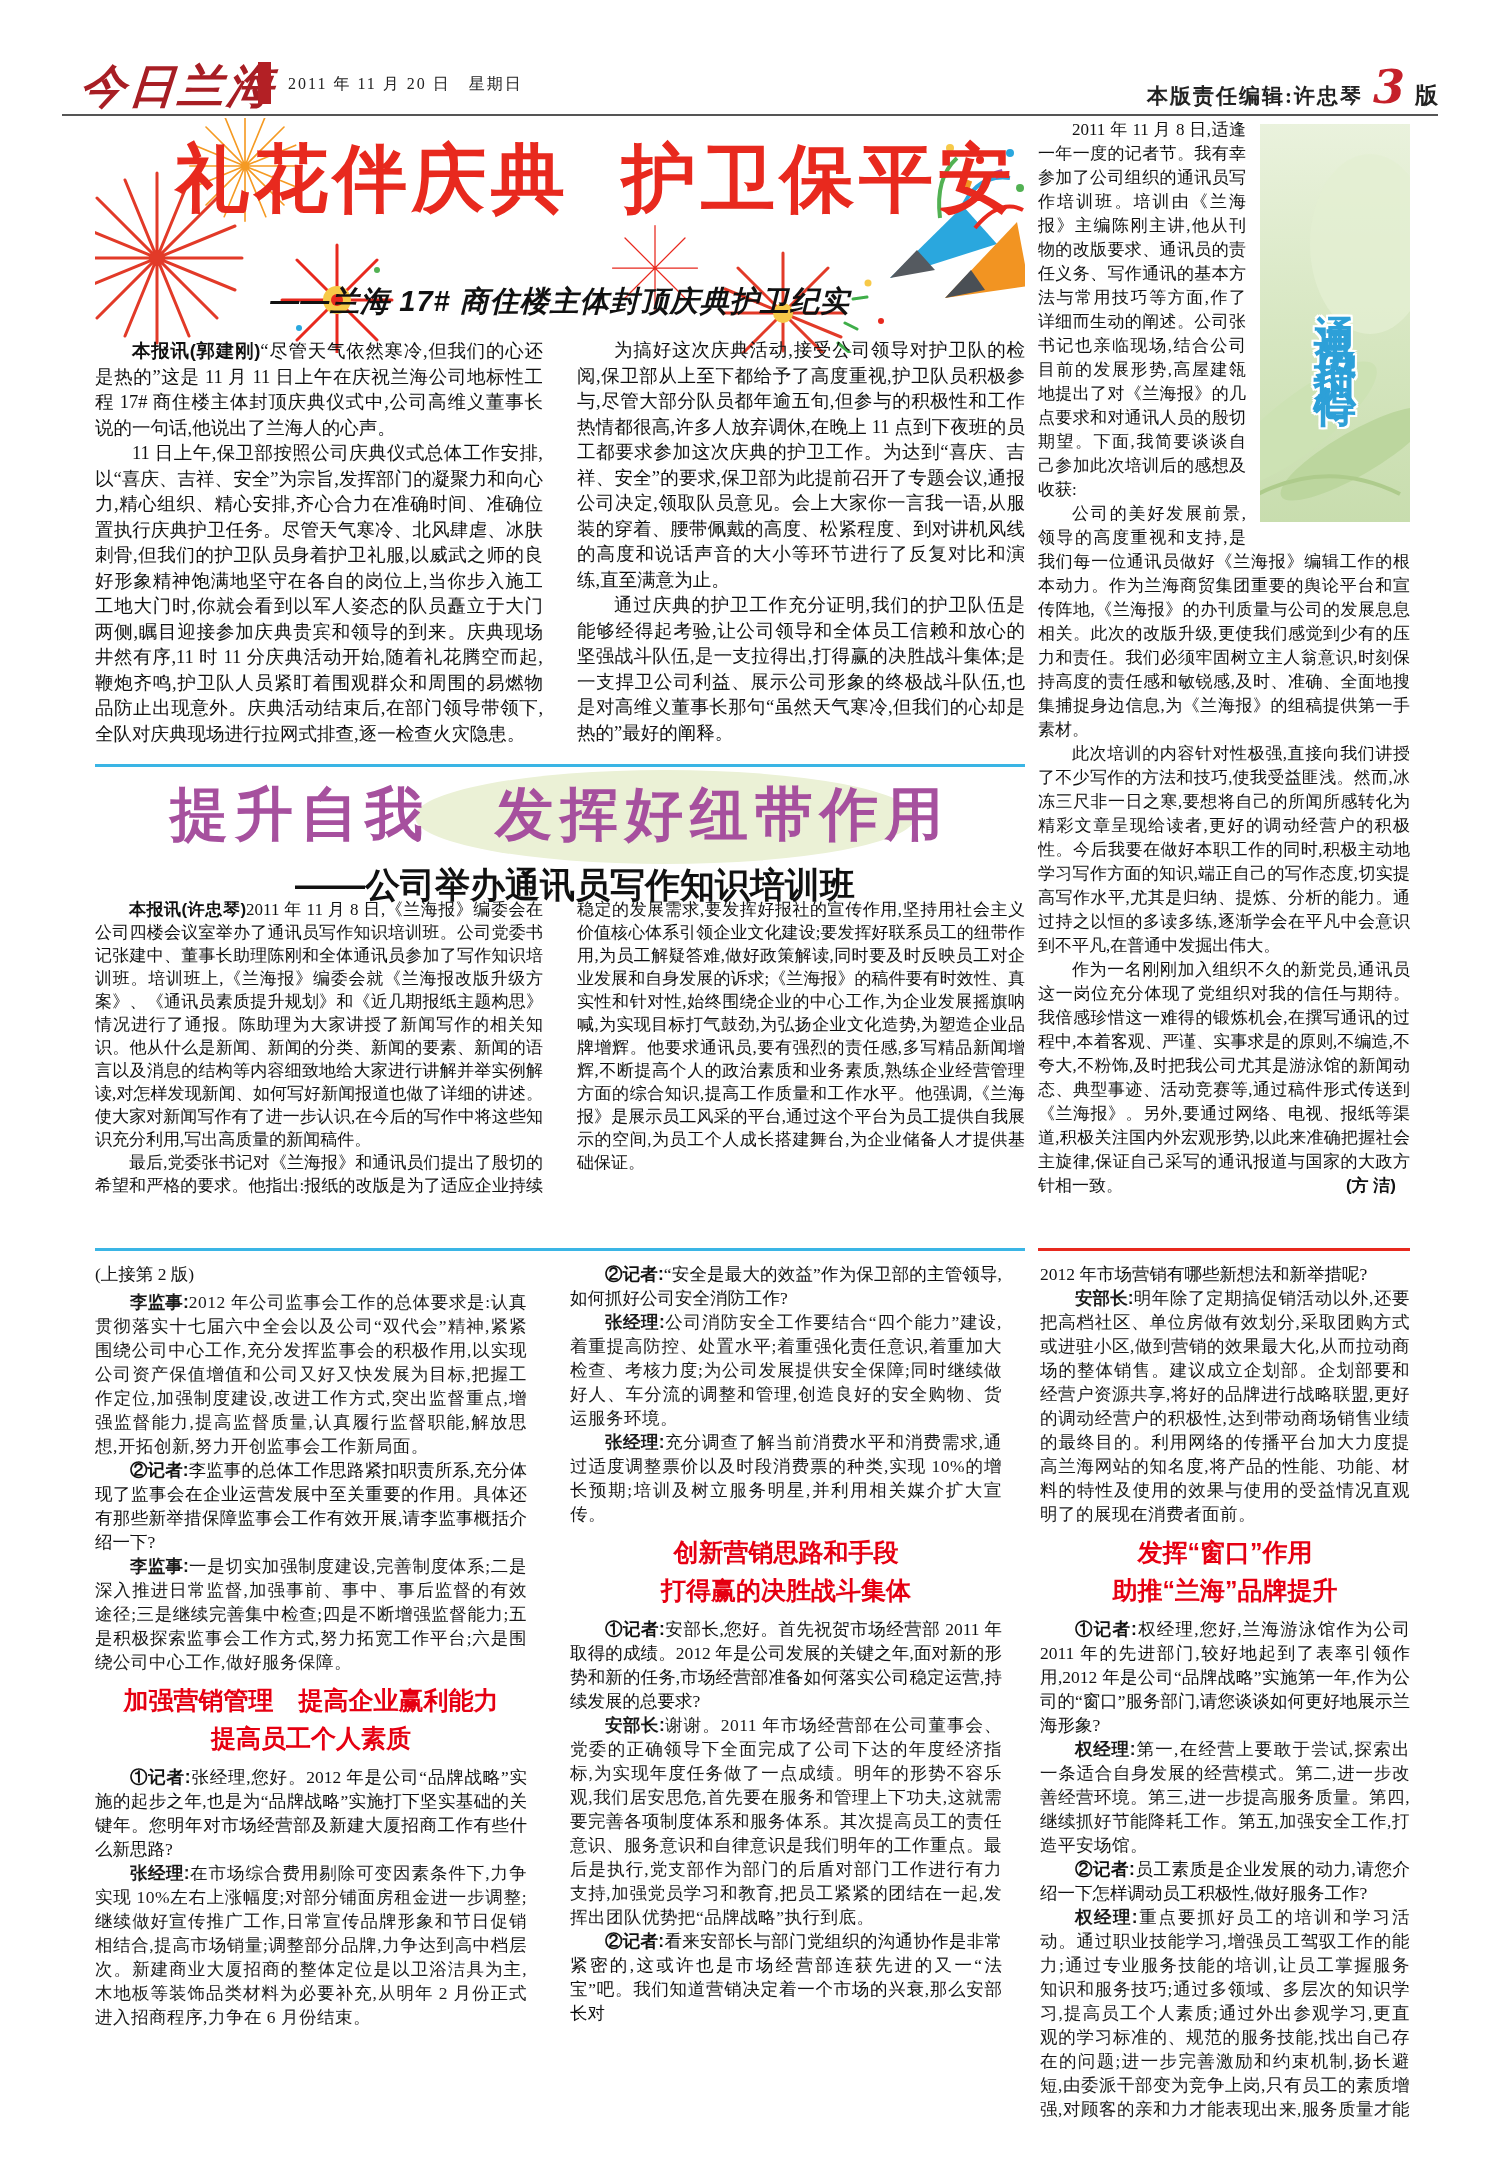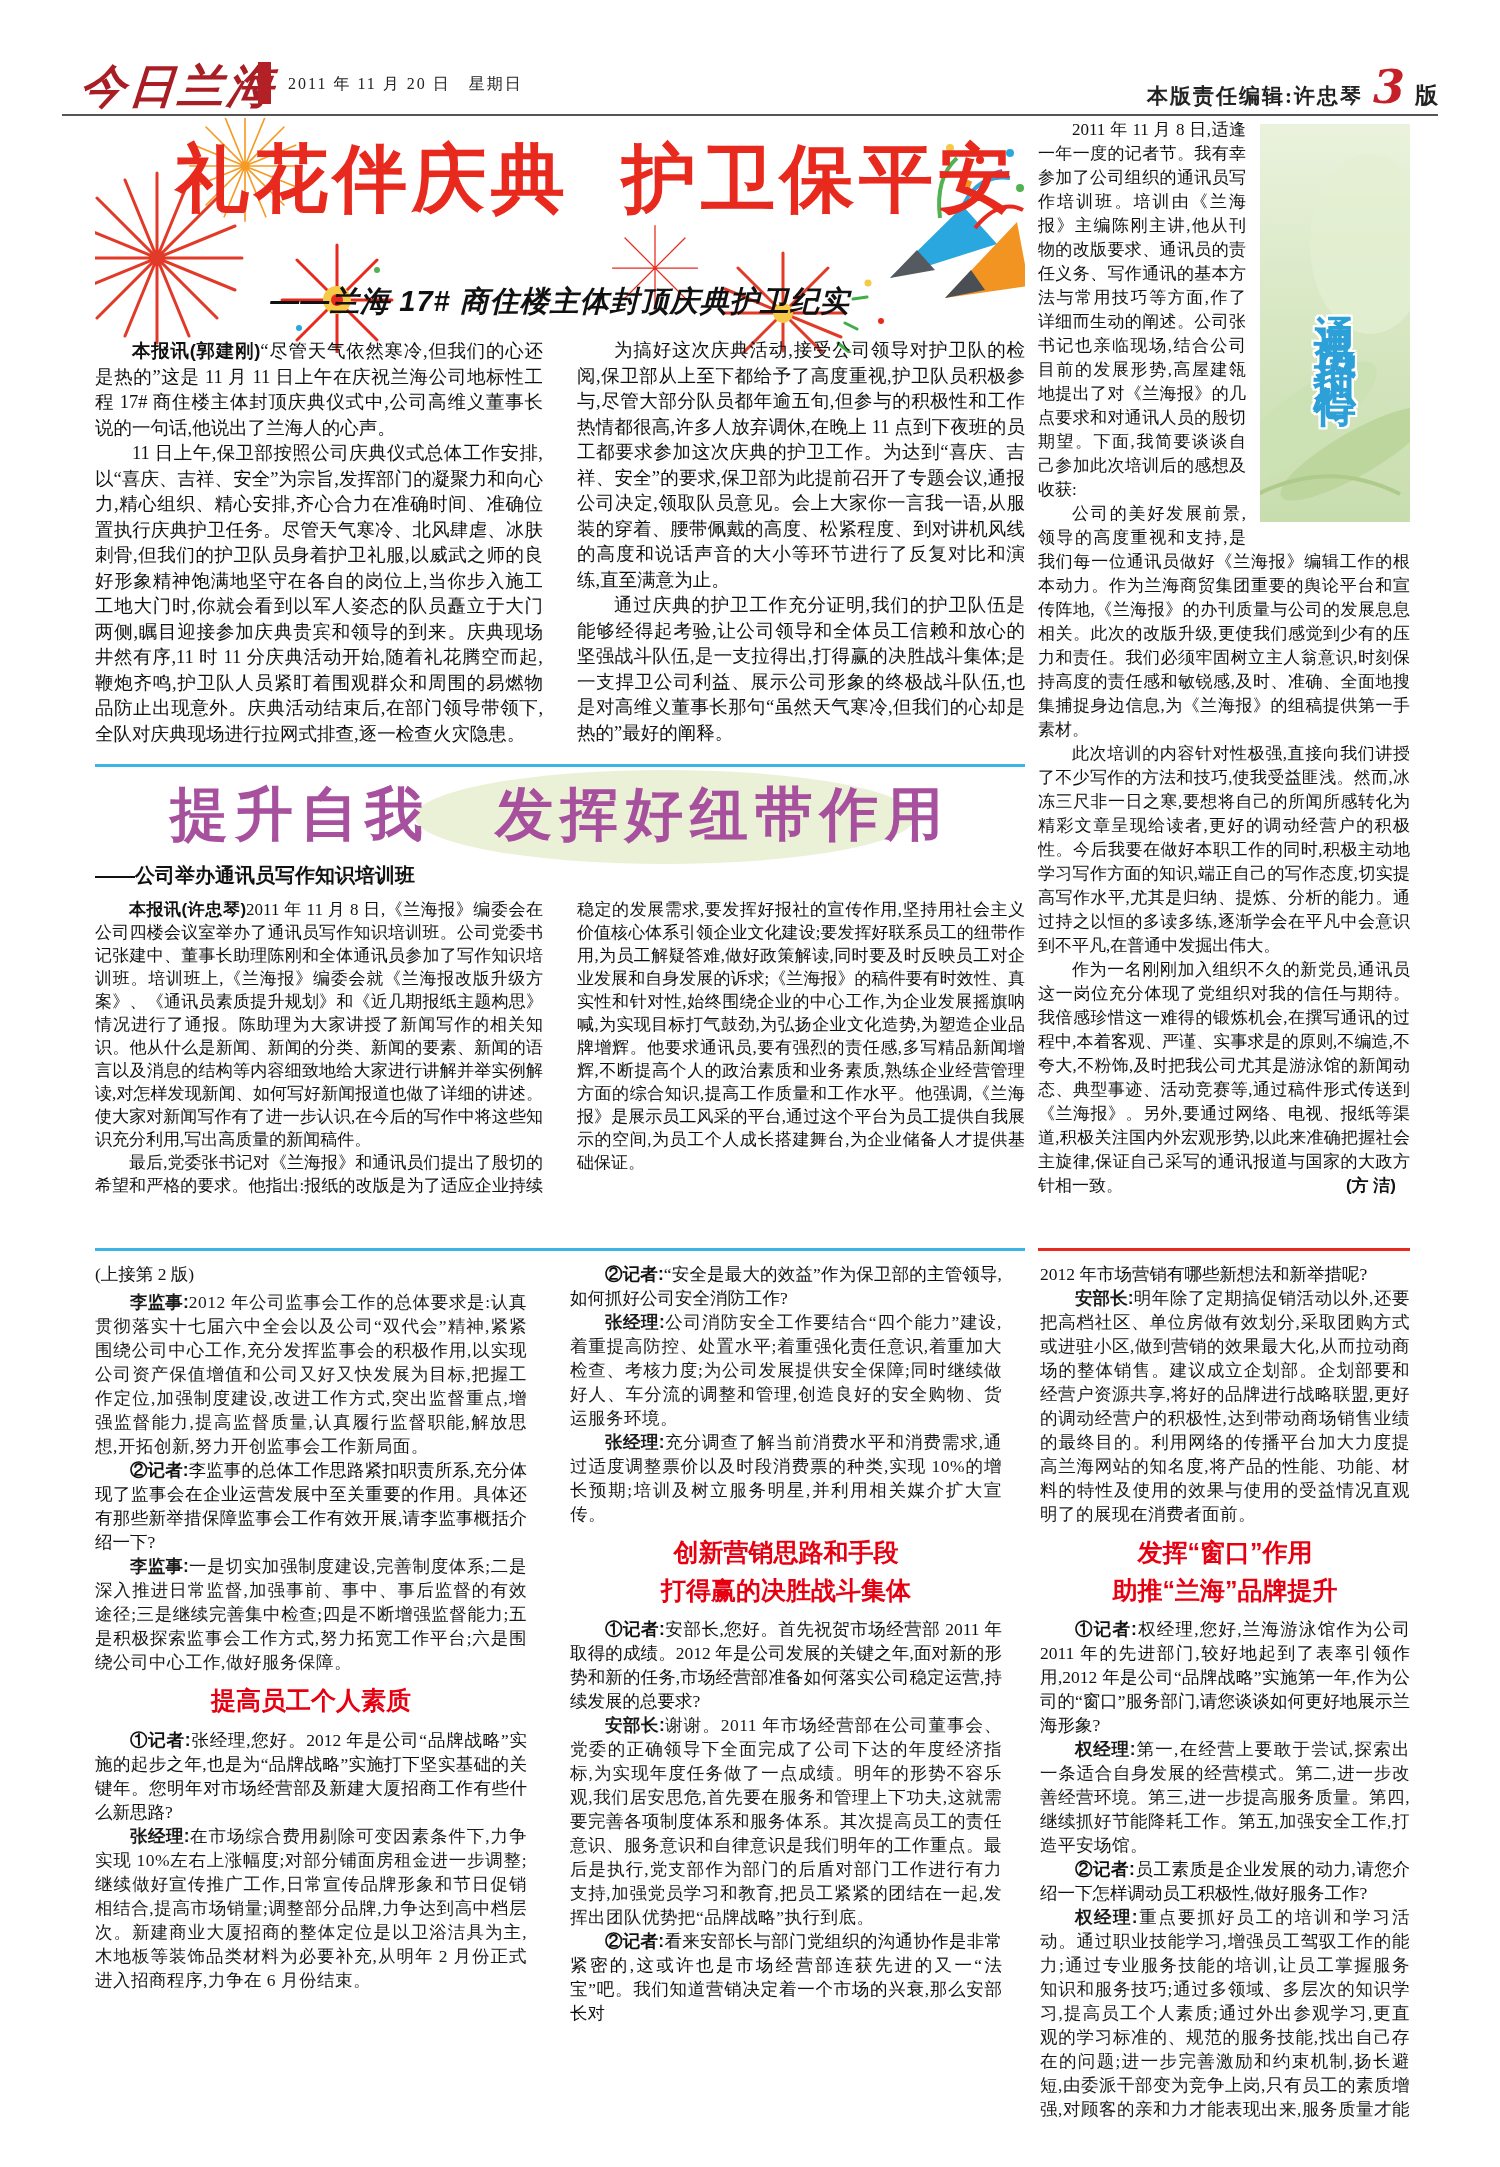--- a/index.html
+++ b/index.html
@@ -36,22 +36,22 @@
   .art1-body p,.art2-body p{margin:0;text-indent:2em;}
   .art1-body b,.art2-body b{font-family:"Liberation Sans",sans-serif;}
   .divider{position:absolute;height:3px;background:var(--divider-blue);}
   
   .art2-head{position:absolute;left:95px;top:770px;width:930px;height:128px;}
   .a2-ellipse{position:absolute;left:320px;top:0;width:500px;height:94px;border-radius:50%;
     background:var(--ellipse-green);}
   .a2-title{position:absolute;left:0;right:0;top:6px;text-align:center;
     font-family:"Liberation Sans","DejaVu Sans",sans-serif;font-weight:bold;font-size:58px;
     color:var(--headline-purple);letter-spacing:7px;white-space:nowrap;}
-  .a2-sub{position:absolute;left:0;right:170px;top:92px;text-align:left;
-    font-family:"Liberation Sans",sans-serif;font-weight:bold;font-size:20px;color:#111;}
+  .a2-sub{position:absolute;left:0;right:170px;top:92px;text-align:right;
+    font-family:"Liberation Sans",sans-serif;font-weight:bold;font-size:35px;color:#111;}
   .art2-body{position:absolute;left:95px;top:898px;width:930px;height:346px;
     column-count:2;column-gap:34px;overflow:hidden;font-size:17px;line-height:23px;text-align:justify;}
   
   .sidebar{position:absolute;left:1038px;top:118px;width:372px;height:1128px;overflow:hidden;
     font-size:17px;line-height:24px;text-align:justify;}
   .side-box{float:right;width:150px;height:398px;margin:6px 0 12px 14px;position:relative;
     background:linear-gradient(180deg,#eaf2dd 0%,#d6e6c0 55%,#c8ddae 100%);overflow:hidden;}
   .side-box svg{position:absolute;left:0;top:0;}
   .vtitle{position:absolute;inset:0;display:flex;align-items:center;justify-content:center;
     writing-mode:vertical-rl;font-family:"Liberation Sans","DejaVu Sans",sans-serif;
@@ -184,20 +184,21 @@
 
   <div class="divider" style="left:95px;top:1248px;width:930px;"></div>
   <div class="divider" style="left:1038px;top:1248px;width:372px;background:var(--headline-red);"></div>
 
   <div class="bcol bcolA">
       <p class="note">(上接第 2 版)</p>
       <p class="a"><b>李监事:</b>2012 年公司监事会工作的总体要求是:认真贯彻落实十七届六中全会以及公司“双代会”精神,紧紧围绕公司中心工作,充分发挥监事会的积极作用,以实现公司资产保值增值和公司又好又快发展为目标,把握工作定位,加强制度建设,改进工作方式,突出监督重点,增强监督能力,提高监督质量,认真履行监督职能,解放思想,开拓创新,努力开创监事会工作新局面。</p>
       <p class="q"><b>②记者:</b>李监事的总体工作思路紧扣职责所系,充分体现了监事会在企业运营发展中至关重要的作用。具体还有那些新举措保障监事会工作有效开展,请李监事概括介绍一下?</p>
       <p class="a"><b>李监事:</b>一是切实加强制度建设,完善制度体系;二是深入推进日常监督,加强事前、事中、事后监督的有效途径;三是继续完善集中检查;四是不断增强监督能力;五是积极探索监事会工作方式,努力拓宽工作平台;六是围绕公司中心工作,做好服务保障。</p>
       <div class="bheading">
+        <div>加强营销管理　提高企业赢利能力</div>
         <div>提高员工个人素质</div>
       </div>
       <p class="q"><b>①记者:</b>张经理,您好。2012 年是公司“品牌战略”实施的起步之年,也是为“品牌战略”实施打下坚实基础的关键年。您明年对市场经营部及新建大厦招商工作有些什么新思路?</p>
       <p class="a"><b>张经理:</b>在市场综合费用剔除可变因素条件下,力争实现 10%左右上涨幅度;对部分铺面房租金进一步调整;继续做好宣传推广工作,日常宣传品牌形象和节日促销相结合,提高市场销量;调整部分品牌,力争达到高中档层次。新建商业大厦招商的整体定位是以卫浴洁具为主,木地板等装饰品类材料为必要补充,从明年 2 月份正式进入招商程序,力争在 6 月份结束。</p>
     </div>
   <div class="bcol bcolB">
       <p class="q"><b>②记者:</b>“安全是最大的效益”作为保卫部的主管领导,如何抓好公司安全消防工作?</p>
       <p class="a"><b>张经理:</b>公司消防安全工作要结合“四个能力”建设,着重提高防控、处置水平;着重强化责任意识,着重加大检查、考核力度;为公司发展提供安全保障;同时继续做好人、车分流的调整和管理,创造良好的安全购物、货运服务环境。</p>
       <p class="a"><b>张经理:</b>充分调查了解当前消费水平和消费需求,通过适度调整票价以及时段消费票的种类,实现 10%的增长预期;培训及树立服务明星,并利用相关媒介扩大宣传。</p>
       <div class="bheading">

